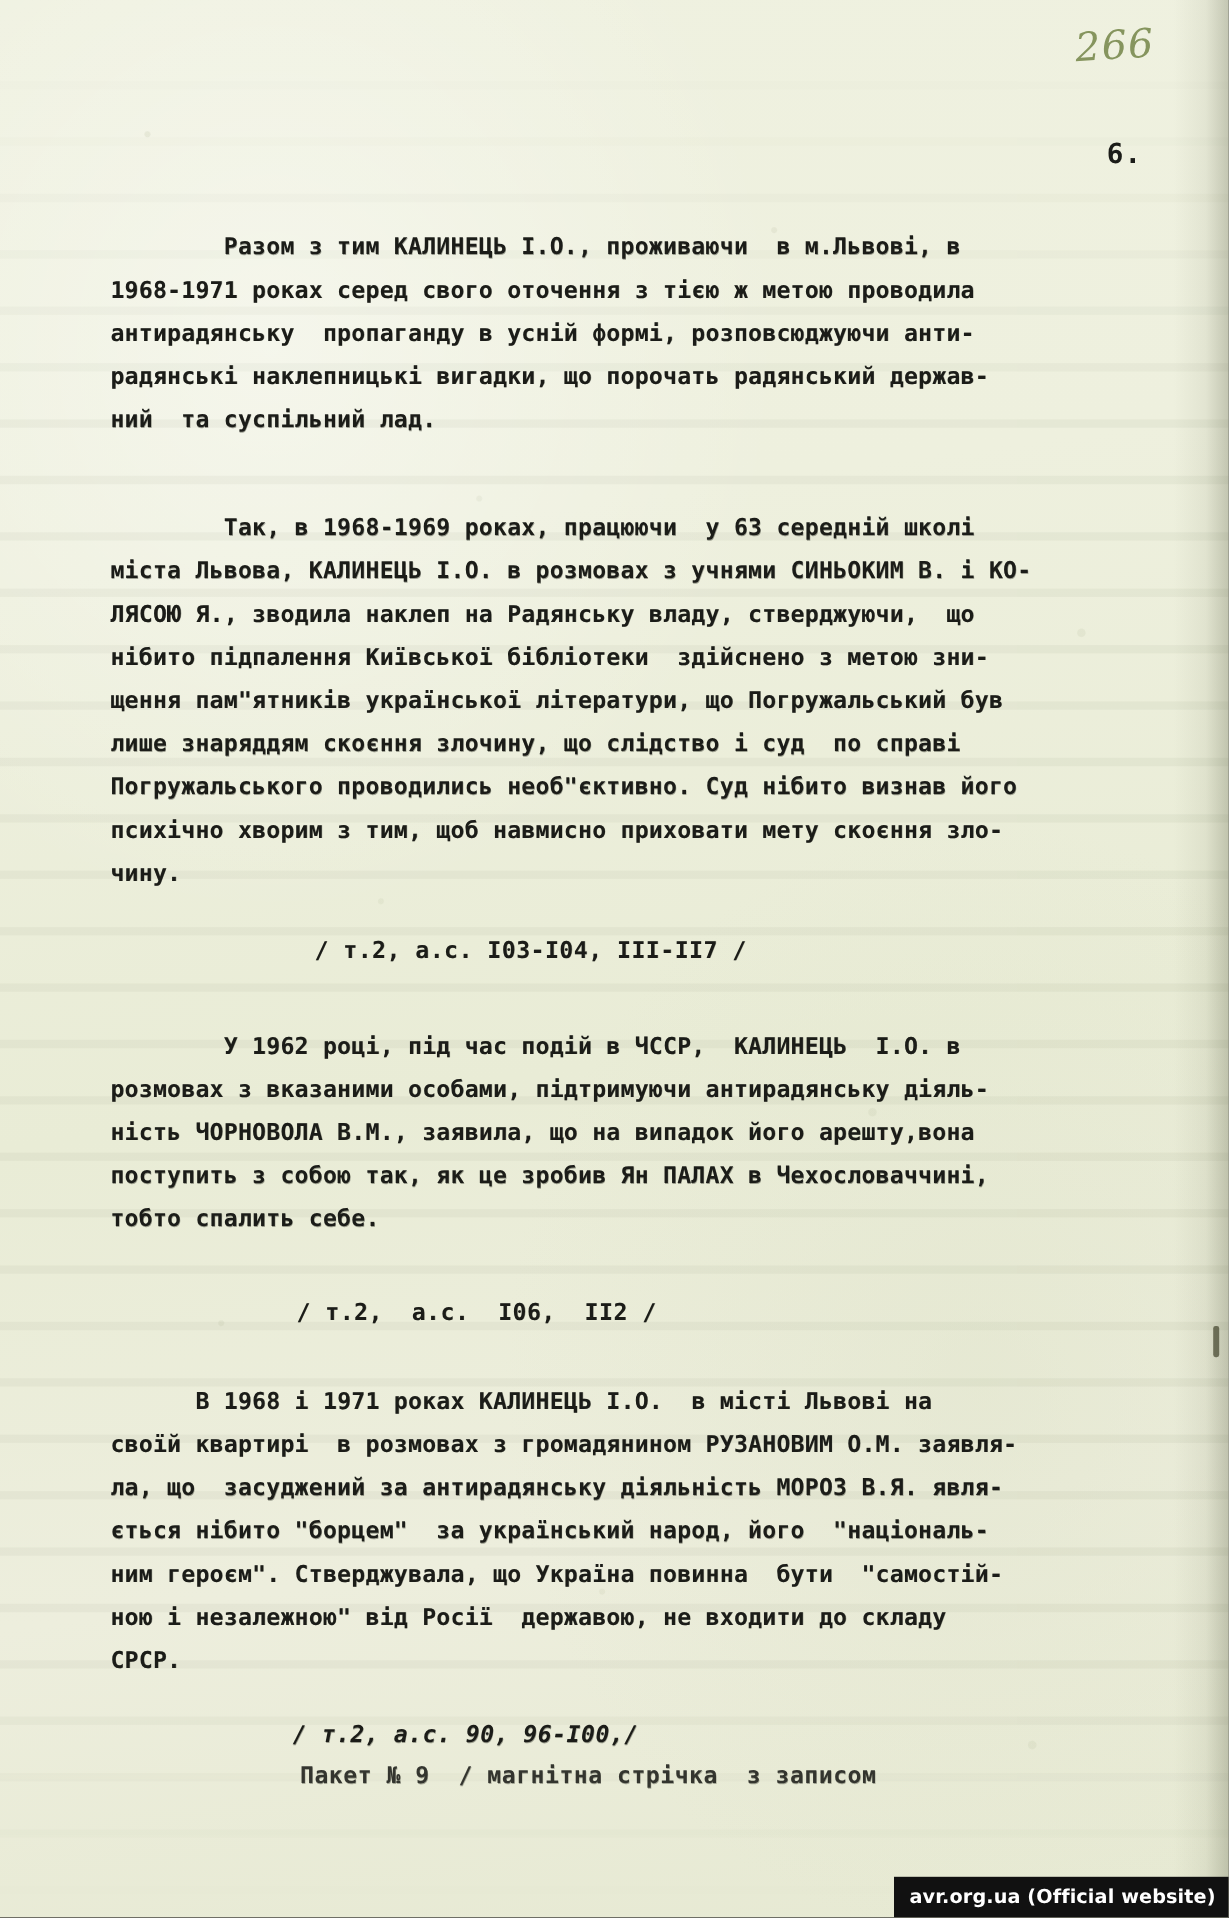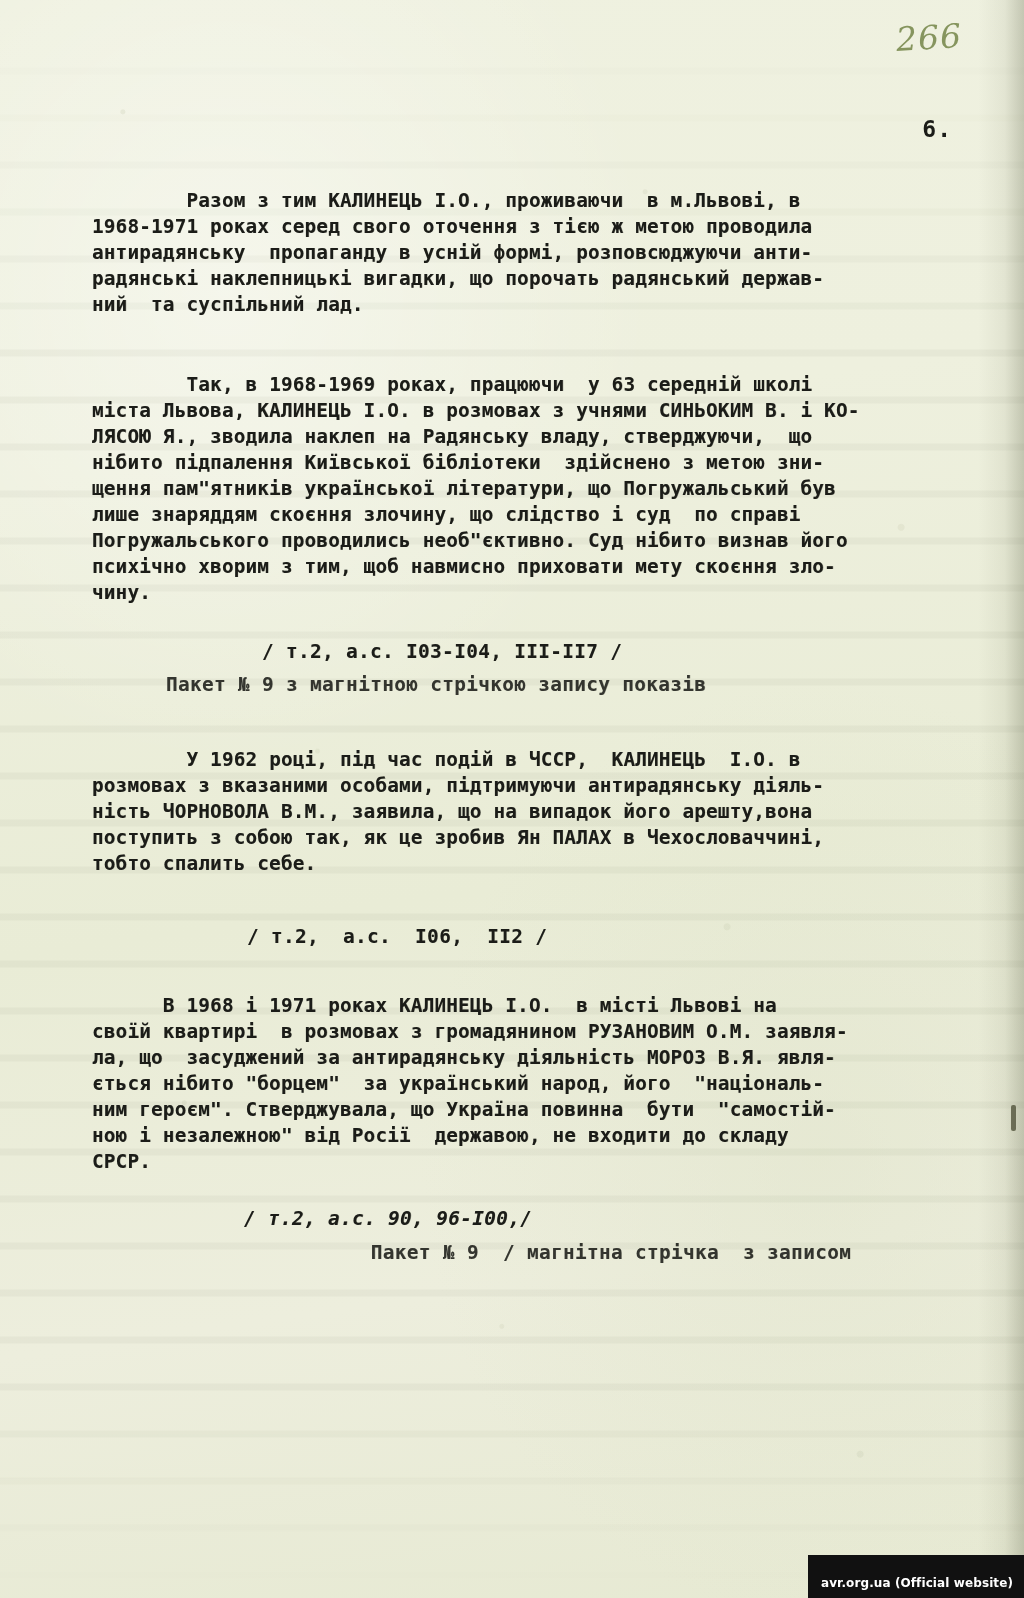--- a/index.html
+++ b/index.html
@@ -99,21 +99,21 @@
 
   .body {
     position: absolute;
     left: 92px;
     top: 188px;
     width: 880px;
   }
 
   .para {
     font-size: 19.3px;
-    line-height: 26px;
+    line-height: 36px;
     letter-spacing: 0.2px;
     white-space: pre-wrap;
     font-weight: 600;
     text-shadow: 0.35px 0.3px 0 rgba(35,38,28,0.40);
   }
 
   .p-gap-1 { margin-top: 0; }
   .p-gap-2 { margin-top: 54px; }
   .p-gap-3 { margin-top: 46px; }
   .p-gap-4 { margin-top: 40px; }
@@ -124,37 +124,37 @@
     letter-spacing: 0.4px;
     white-space: pre-wrap;
     font-weight: 600;
     text-shadow: 0.35px 0.3px 0 rgba(35,38,28,0.40);
   }
   .cite-1 { margin-top: 30px; padding-left: 170px; }
   .cite-1b { margin-top: 1px; padding-left: 74px; }
   .cite-1c { margin-top: 1px; padding-left: 152px; }
   .cite-2 { margin-top: 44px; padding-left: 155px; }
   .cite-3 { margin-top: 28px; padding-left: 152px; font-style: italic; }
-  .cite-3b { margin-top: 2px; padding-left: 158px; text-align: center; }
+  .cite-3b { margin-top: 2px; padding-left: 158px; }
   .cite-3c { margin-top: 2px; padding-left: 158px; }
 
   
   .faded { opacity: 0.88; }
 
   .watermark {
     position: absolute;
     right: 0;
     bottom: 0;
     background: #111111;
     color: #ffffff;
     font-family: "DejaVu Sans", "Liberation Sans", sans-serif;
-    font-size: 12px;
+    font-size: 16px;
     font-weight: bold;
     letter-spacing: 0.1px;
-    padding: 21px 11px 8px 13px;
+    padding: 7px 11px 8px 13px;
   }
 </style>
 </head>
 <body>
 
 <div class="page">
 
   <div class="bleed"></div>
   <div class="grain"></div>
 
@@ -174,21 +174,20 @@
 міста Львова, КАЛИНЕЦЬ І.О. в розмовах з учнями СИНЬОКИМ В. і КО-
 ЛЯСОЮ Я., зводила наклеп на Радянську владу, стверджуючи,  що
 нібито підпалення Київської бібліотеки  здійснено з метою зни-
 щення пам"ятників української літератури, що Погружальський був
 лише знаряддям скоєння злочину, що слідство і суд  по справі
 Погружальського проводились необ"єктивно. Суд нібито визнав його
 психічно хворим з тим, щоб навмисно приховати мету скоєння зло-
 чину.</div>
 
     <div class="cite cite-1">/ т.2, а.с. I03-I04, III-II7 /</div>
-    <div class="cite cite-1b faded">Пакет № 9 з магнітною стрічкою запису показів</div>
 
     <div class="para p-gap-3">        У 1962 році, під час подій в ЧССР,  КАЛИНЕЦЬ  І.О. в
 розмовах з вказаними особами, підтримуючи антирадянську діяль-
 ність ЧОРНОВОЛА В.М., заявила, що на випадок його арешту,вона
 поступить з собою так, як це зробив Ян ПАЛАХ в Чехословаччині,
 тобто спалить себе.</div>
 
     <div class="cite cite-2">/ т.2,  а.с.  I06,  II2 /</div>
 
     <div class="para p-gap-4">      В 1968 і 1971 роках КАЛИНЕЦЬ І.О.  в місті Львові на

